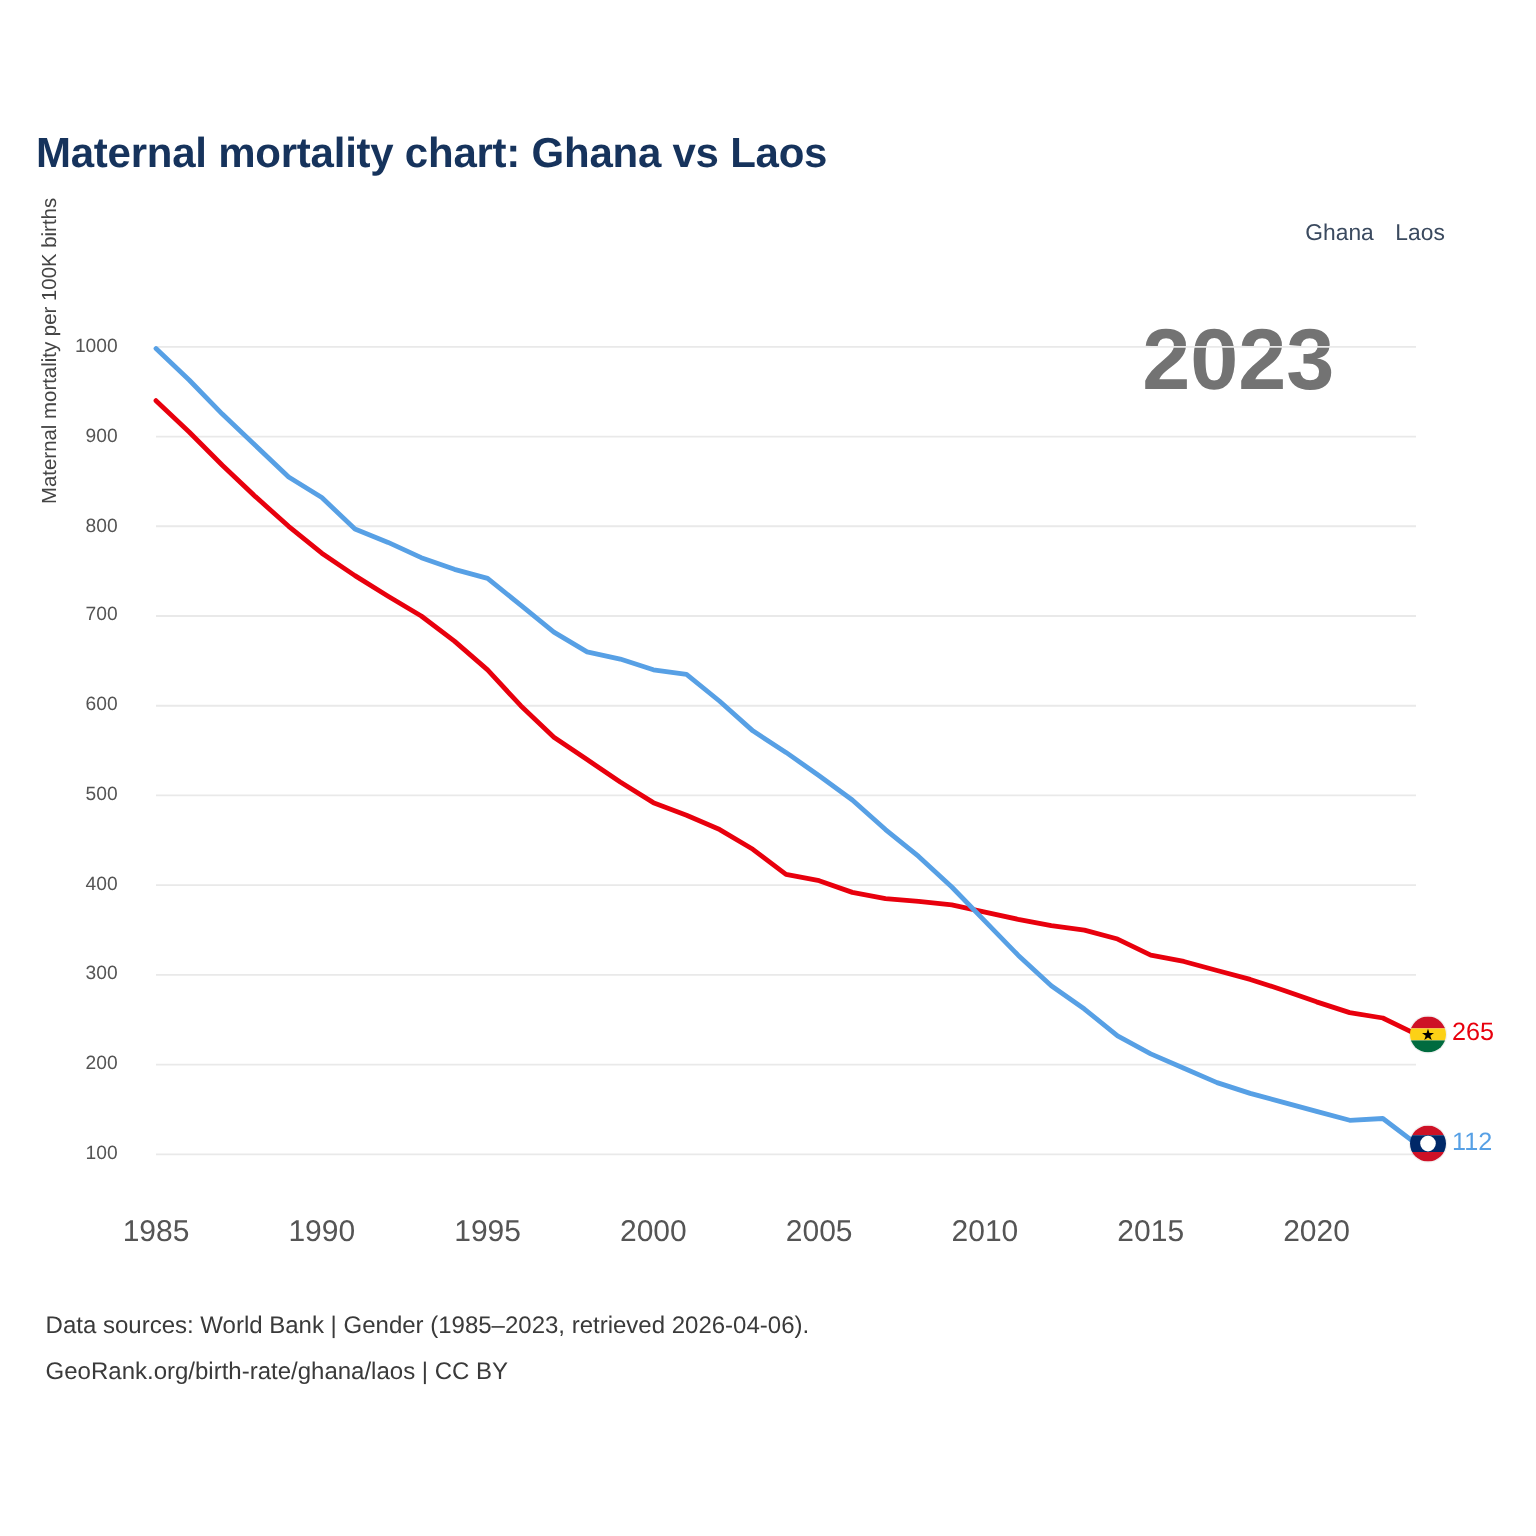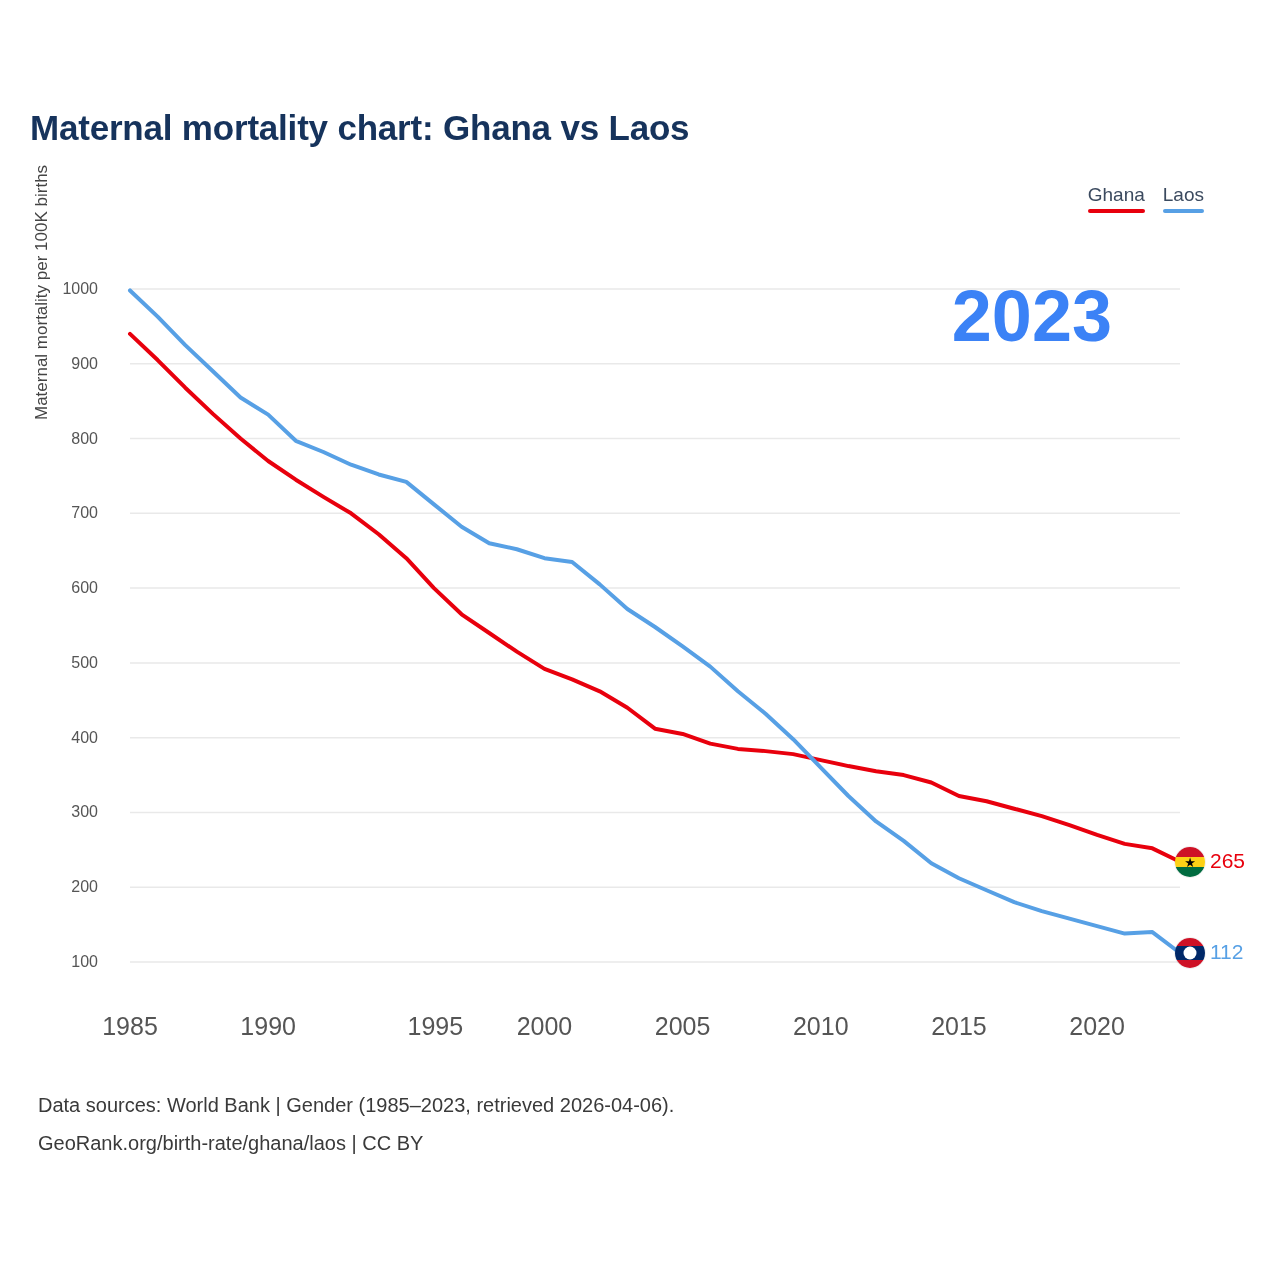--- a/index.html
+++ b/index.html
@@ -33,21 +33,21 @@
   .legend {
     position: absolute;
     right: 28px;
     top: 184px;
     display: flex;
     gap: 18px;
     align-items: flex-start;
   }
   .legend-item {
     display: flex;
-    flex-direction: column;
+    flex-direction: row;
     align-items: center;
   }
   .legend-label {
     font-size: 19px;
     line-height: 22px;
   }
   .legend-rule {
     margin-top: 3px;
     height: 4px;
     width: 100%;
@@ -59,24 +59,24 @@
   .plot-area {
     position: absolute;
     left: 0;
     top: 0;
     width: 1280px;
     height: 1280px;
   }
   .year-watermark {
     position: absolute;
     right: 120px;
-    top: 275px;
+    top: 259px;
     font-size: 72px;
     font-weight: bold;
-    color: #3b82f6;
+    color: #737373;
     letter-spacing: 0px;
   }
   .axis-y-title {
     position: absolute;
     left: 32px;
     top: 420px;
     width: 400px;
     font-size: 17px;
     color: #444444;
     transform: rotate(-90deg);
@@ -187,21 +187,21 @@
       <div class="ytick" style="top: 662.889px;">500</div>
       <div class="ytick" style="top: 588.111px;">600</div>
       <div class="ytick" style="top: 513.333px;">700</div>
       <div class="ytick" style="top: 438.556px;">800</div>
       <div class="ytick" style="top: 363.778px;">900</div>
       <div class="ytick" style="top: 289px;">1000</div>
     </div>
   <div id="xtick-wrap">
       <div class="xtick" style="left: 130px;">1985</div>
       <div class="xtick" style="left: 268.158px;">1990</div>
-      <div class="xtick" style="left: 406.316px; margin-left: 29px;">1995</div>
+      <div class="xtick" style="left: 406.316px;">1995</div>
       <div class="xtick" style="left: 544.474px;">2000</div>
       <div class="xtick" style="left: 682.632px;">2005</div>
       <div class="xtick" style="left: 820.789px;">2010</div>
       <div class="xtick" style="left: 958.947px;">2015</div>
       <div class="xtick" style="left: 1097.11px;">2020</div>
     </div>
 
   <svg class="plot-area" id="plot-svg" viewBox="0 0 1280 1280" preserveAspectRatio="none">
       <line x1="130" x2="1180" y1="962" y2="962" stroke="#e9e9e9" stroke-width="1.5"></line>
       <line x1="130" x2="1180" y1="887.2222222222222" y2="887.2222222222222" stroke="#e9e9e9" stroke-width="1.5"></line>

